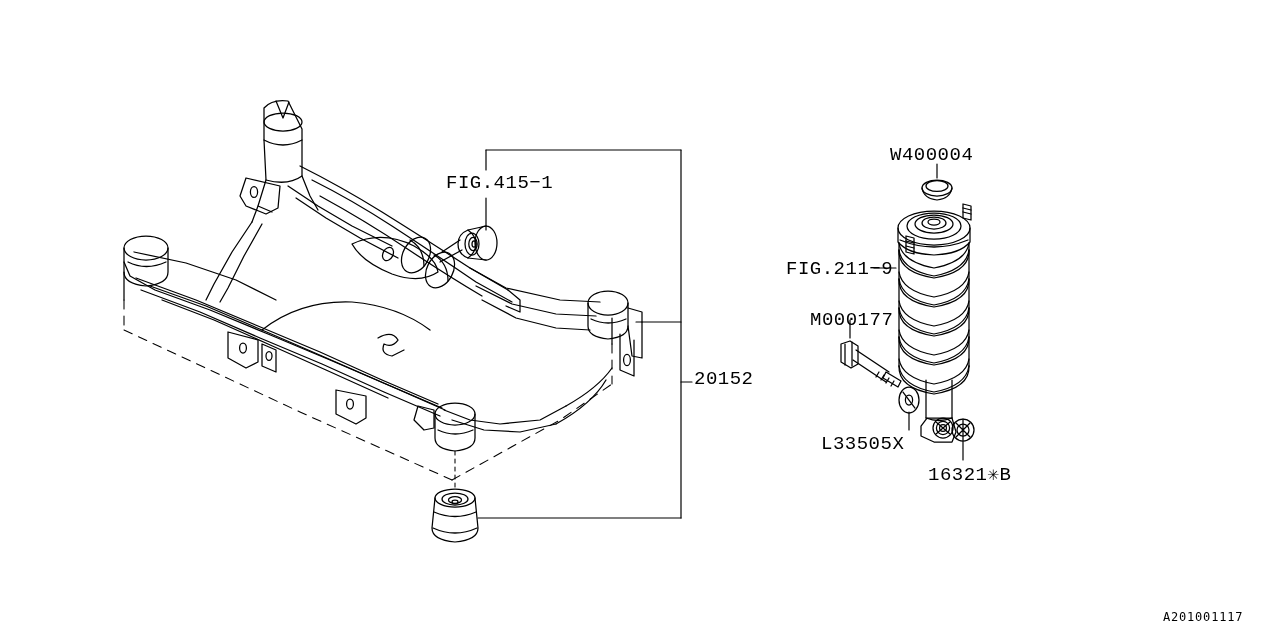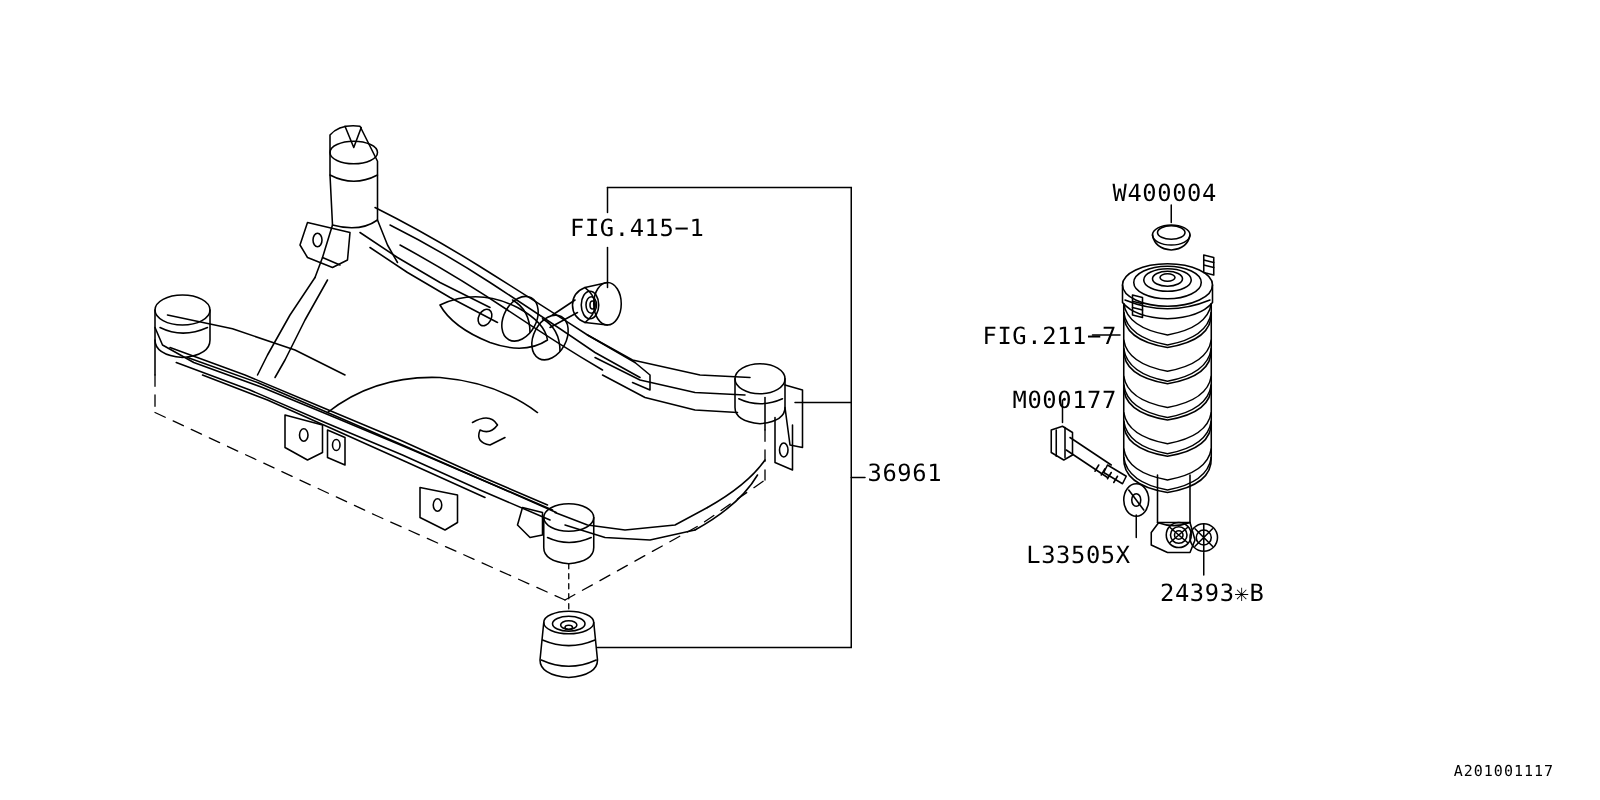--- a/index.html
+++ b/index.html
@@ -10,23 +10,23 @@
   }
   #sheet{position:absolute;inset:0;width:1280px;height:640px;}
   .lbl{
     position:absolute;
     color:#000;
     font-family:"DejaVu Sans Mono","Liberation Mono",monospace;
     white-space:pre;
     letter-spacing:0.5px;
     line-height:1;
   }
-  .lbl-part{font-size:19px;}
+  .lbl-part{font-size:19px;font-family:Liberation Mono, monospace;}
   .lbl-dwg{font-size:12px;letter-spacing:0.8px;}
-  #l-fig415{left:446px;top:174px;margin-left:10px;}
+  #l-fig415{left:446px;top:174px;}
   #l-20152 {left:694px;top:370px;}
   #l-w400004{left:890px;top:146px;}
   #l-fig211{left:786px;top:260px;}
   #l-m000177{left:810px;top:311px;}
   #l-l33505x{left:821px;top:435px;}
   #l-20568 {left:928px;top:466px;}
   #l-dwgno {left:1163px;top:611px;}
 </style>
 </head>
 <body>
@@ -256,25 +256,25 @@
       <path d="M850 320 L850 338"></path>
       <path d="M909 412 L909 430"></path>
       <path d="M963 442 L963 460"></path>
     </g>
 
   </g>
 </svg>
 
 <div class="lbl lbl-part" id="l-fig415">FIG.415−1</div>
 
-<div class="lbl lbl-part" id="l-20152">36961</div>
+<div class="lbl lbl-part" id="l-20152">20152</div>
 
 <div class="lbl lbl-part" id="l-w400004">W400004</div>
 
-<div class="lbl lbl-part" id="l-fig211">FIG.211−7</div>
+<div class="lbl lbl-part" id="l-fig211">FIG.211−9</div>
 
 <div class="lbl lbl-part" id="l-m000177">M000177</div>
 
 <div class="lbl lbl-part" id="l-l33505x">L33505X</div>
 
-<div class="lbl lbl-part" id="l-20568">24393✳B</div>
+<div class="lbl lbl-part" id="l-20568">16321✳B</div>
 
 <div class="lbl lbl-dwg" id="l-dwgno">A201001117</div>
 
 </body></html>

